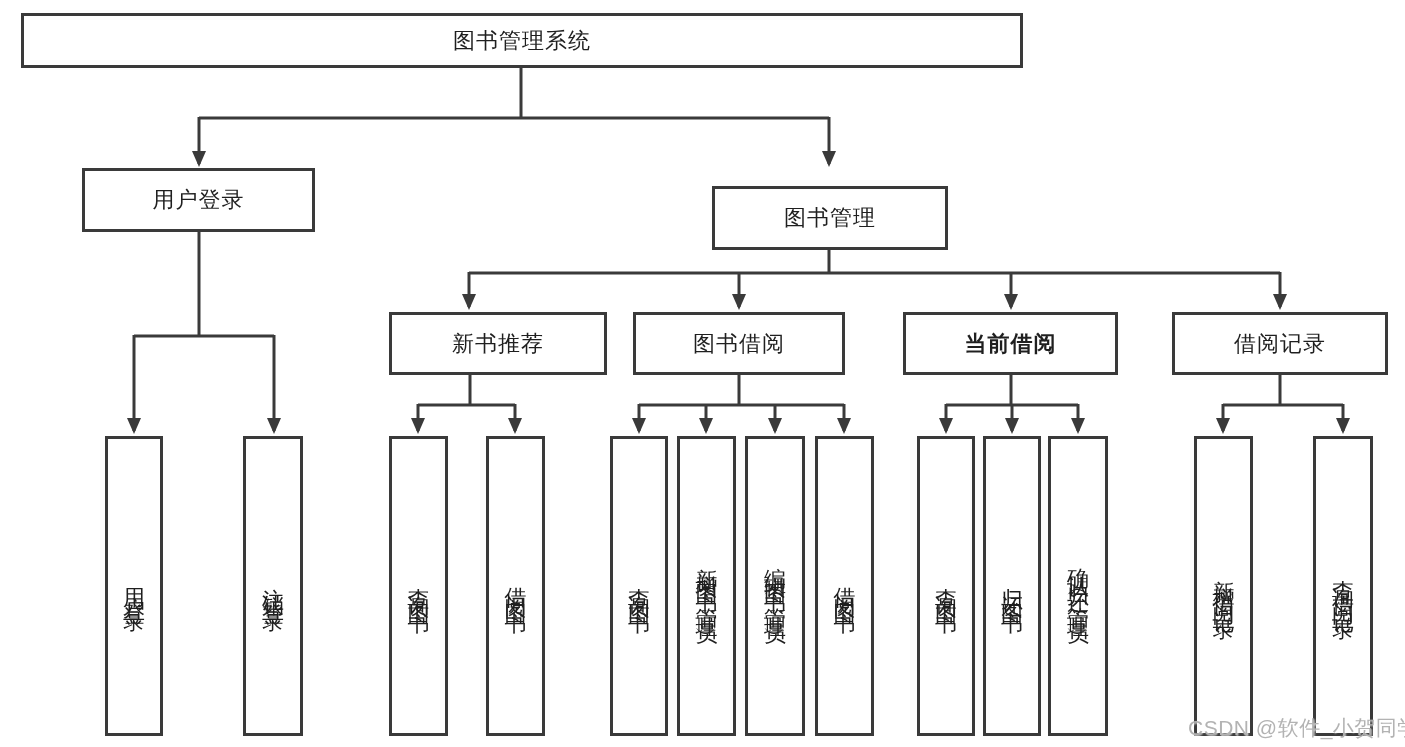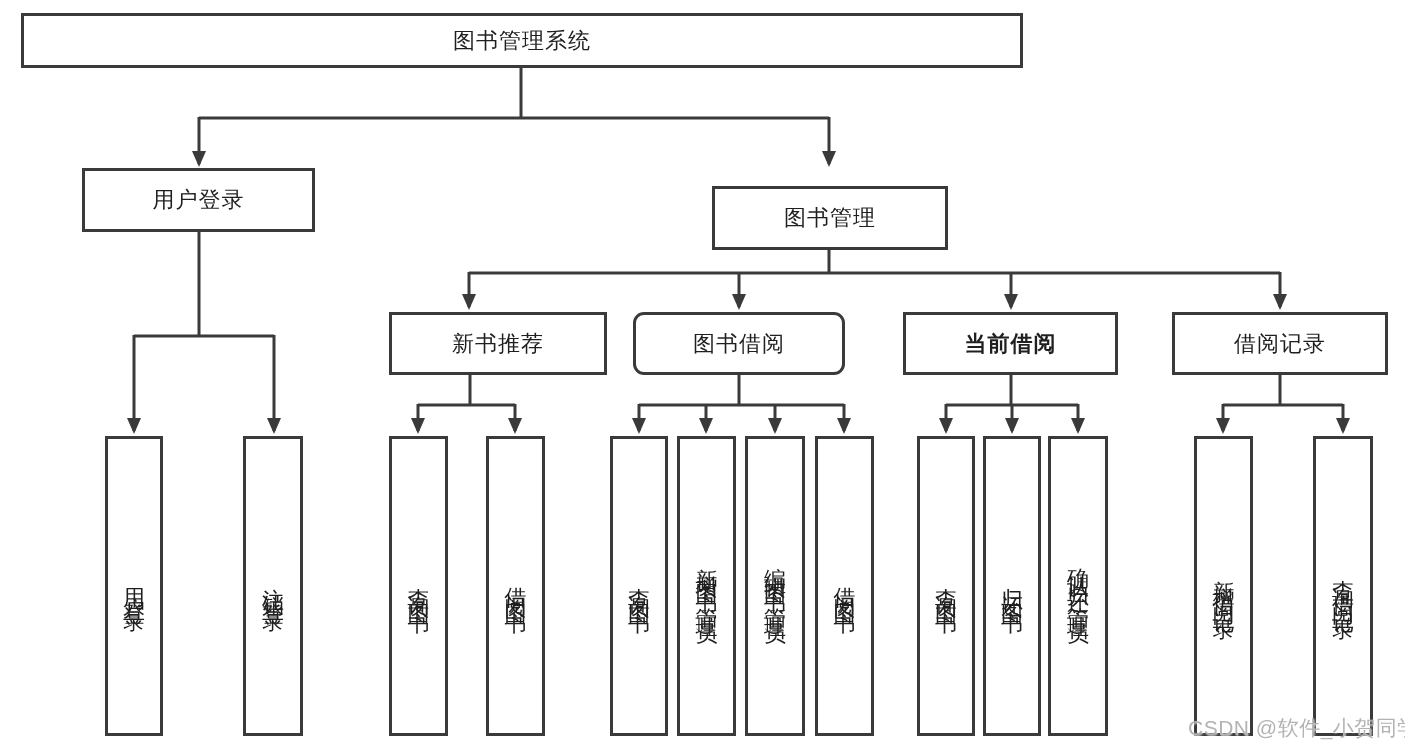--- a/index.html
+++ b/index.html
@@ -48,21 +48,21 @@
     line-height: 1;
     white-space: nowrap;
   }
   
   #root-box   { left: 21px;  top: 13px;  width: 1002px; height: 55px; }
   
   #n-login    { left: 82px;  top: 168px; width: 233px;  height: 64px; }
   #n-manage   { left: 712px; top: 186px; width: 236px;  height: 64px; }
   
   #n-recommend{ left: 361px; top: 312px; width: 218px;  height: 63px; margin-left: 28px; }
-  #n-borrow   { left: 633px; top: 312px; width: 212px;  height: 63px; border-radius: 11px; }
+  #n-borrow   { left: 633px; top: 312px; width: 212px;  height: 63px; }
   #n-current  { left: 903px; top: 312px; width: 215px;  height: 63px; font-weight: bold; }
   #n-records  { left: 1172px;top: 312px; width: 216px;  height: 63px; }
   
   #l-login1 { left: 105px;  width: 58px; }
   #l-login2 { left: 243px;  width: 60px; }
   #l-rec1   { left: 389px;  width: 59px; }
   #l-rec2   { left: 486px;  width: 59px; }
   #l-bor1   { left: 610px;  width: 58px; }
   #l-bor2   { left: 677px;  width: 59px; }
   #l-bor3   { left: 745px;  width: 60px; }

